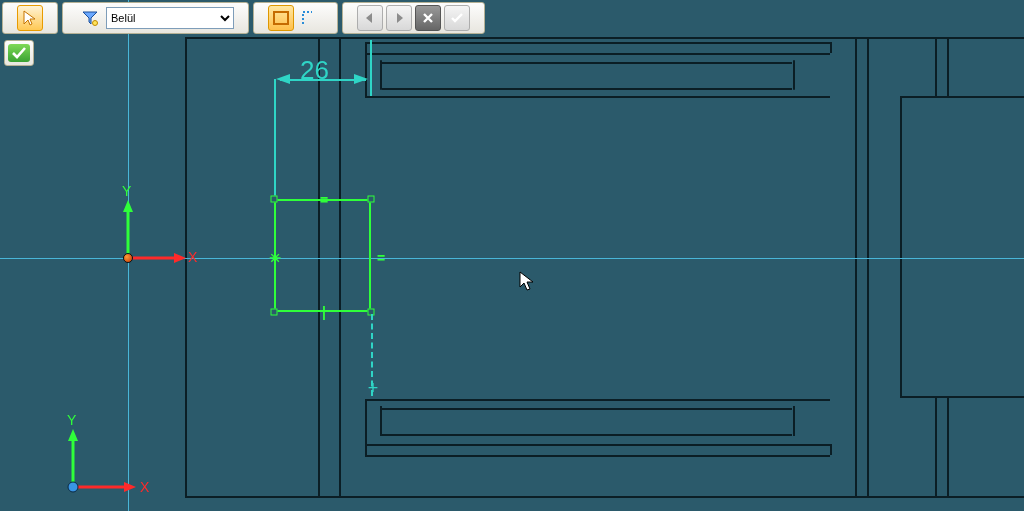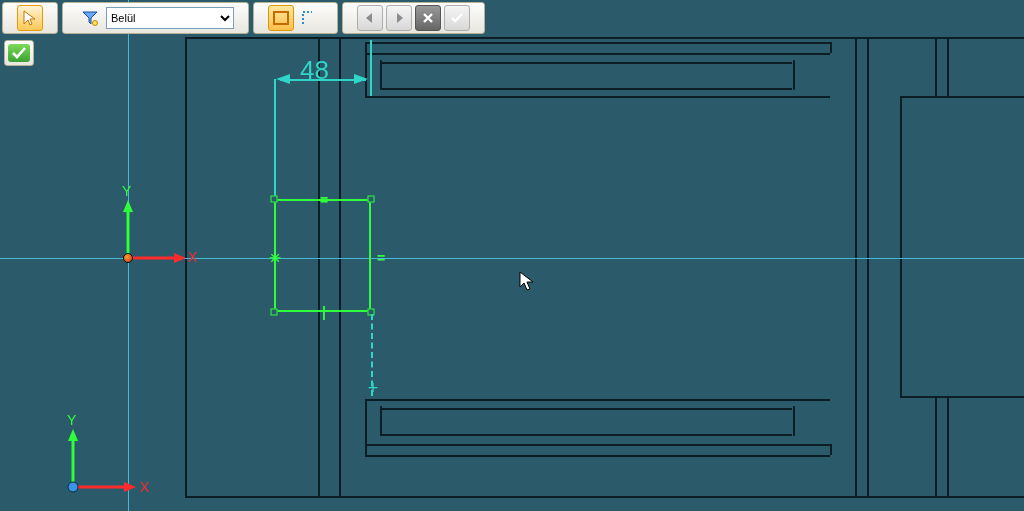--- a/index.html
+++ b/index.html
@@ -254,21 +254,21 @@
       <text x="92" y="70" fill="#ff2a2a" font-size="14">X</text>
       <circle cx="25" cy="65" r="5" fill="#3995e5" stroke="#0a2a45" stroke-width="1"></circle>
     </svg>
   </div>
 
   <div class="dim-ext" style="left:274px; top:79px; width:2px; height:120px;"></div>
   <div class="dim-ext" style="left:370px; top:40px; width:2px; height:56px;"></div>
   <div class="dim-ext" style="left:280px; top:79px; width:86px; height:2px;"></div>
   <div class="arrowhead left" style="left:276px; top:74px;"></div>
   <div class="arrowhead right" style="left:354px; top:74px;"></div>
-  <div class="dim-label" style="left:300px; top:55px;">48</div>
+  <div class="dim-label" style="left:300px; top:55px;">26</div>
 
   <div class="sketch-rect" style="left:274px; top:199px; width:97px; height:113px;"></div>
   <div class="sketch-handle" style="left:274px; top:199px;"></div>
   <div class="sketch-handle" style="left:371px; top:199px;"></div>
   <div class="sketch-handle" style="left:274px; top:312px;"></div>
   <div class="sketch-handle" style="left:371px; top:312px;"></div>
 
   <div class="sketch-mid" style="left:324px; top:200px;">=</div>
   <div class="sketch-mid" style="left:324px; top:312px;">|</div>
   <div class="sketch-mid" style="left:275px; top:258px;">✳</div>

